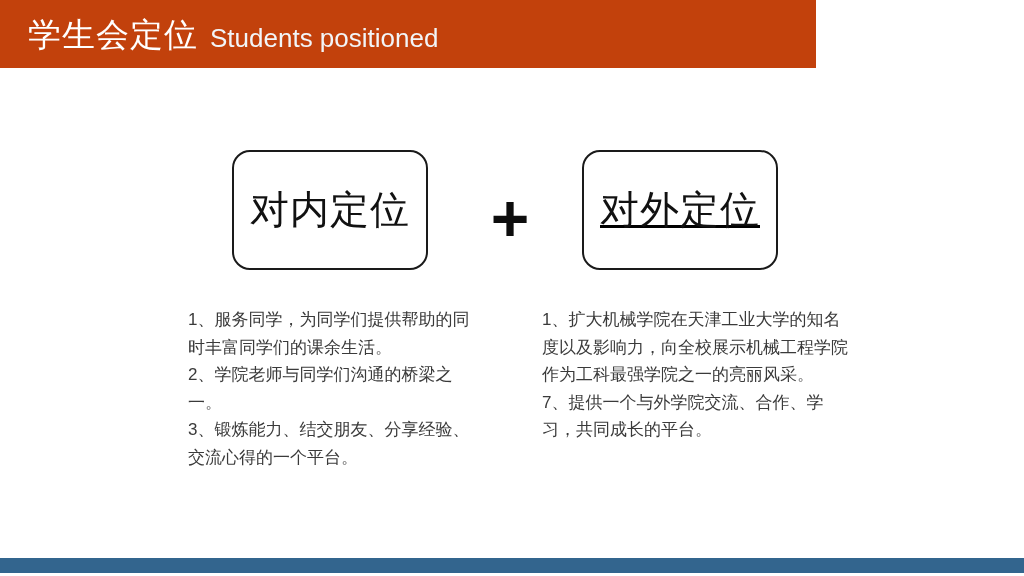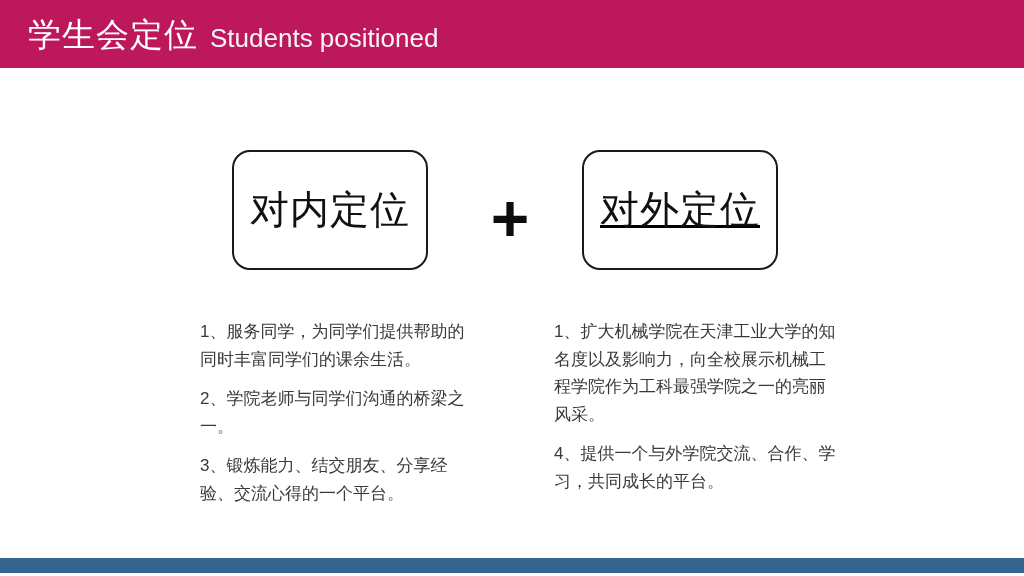--- a/index.html
+++ b/index.html
@@ -10,23 +10,23 @@
     position: relative;
     width: 1024px;
     height: 576px;
     background: #ffffff;
   }
 
   
   .header-bar {
     position: absolute;
     top: 0; left: 0;
-    width: 1024px;
+    width: 816px;
     height: 68px;
-    background: #be185d;
+    background: #c2410c;
     display: flex;
     align-items: center;
     padding-left: 28px;
   }
   .title-zh {
     color: #ffffff;
     font-size: 33px;
     font-weight: 400;
     letter-spacing: 1px;
     line-height: 1;
@@ -82,21 +82,21 @@
   .notes {
     position: absolute;
     top: 306px;
     color: #3a3a3a;
     font-size: 17px;
     line-height: 27.5px;
     font-weight: 400;
   }
   .notes.left  { left: 188px; width: 296px; }
   .notes.right { left: 542px; width: 310px; }
-  .notes p { margin: 12px; }
+  .notes p { margin: 0; }
 
   
   .footer-bar {
     position: absolute;
     left: 0;
     top: 558px;
     width: 1024px;
     height: 15px;
     background: #33658E;
   }
@@ -122,18 +122,18 @@
   </div>
 
   <div class="notes left">
     <p>1、服务同学，为同学们提供帮助的同时丰富同学们的课余生活。</p>
     <p>2、学院老师与同学们沟通的桥梁之一。</p>
     <p>3、锻炼能力、结交朋友、分享经验、交流心得的一个平台。</p>
   </div>
 
   <div class="notes right">
     <p>1、扩大机械学院在天津工业大学的知名度以及影响力，向全校展示机械工程学院作为工科最强学院之一的亮丽风采。</p>
-    <p>4、提供一个与外学院交流、合作、学习，共同成长的平台。</p>
+    <p>7、提供一个与外学院交流、合作、学习，共同成长的平台。</p>
   </div>
 
   <div class="footer-bar"></div>
 
 </div>
 
 </body></html>

